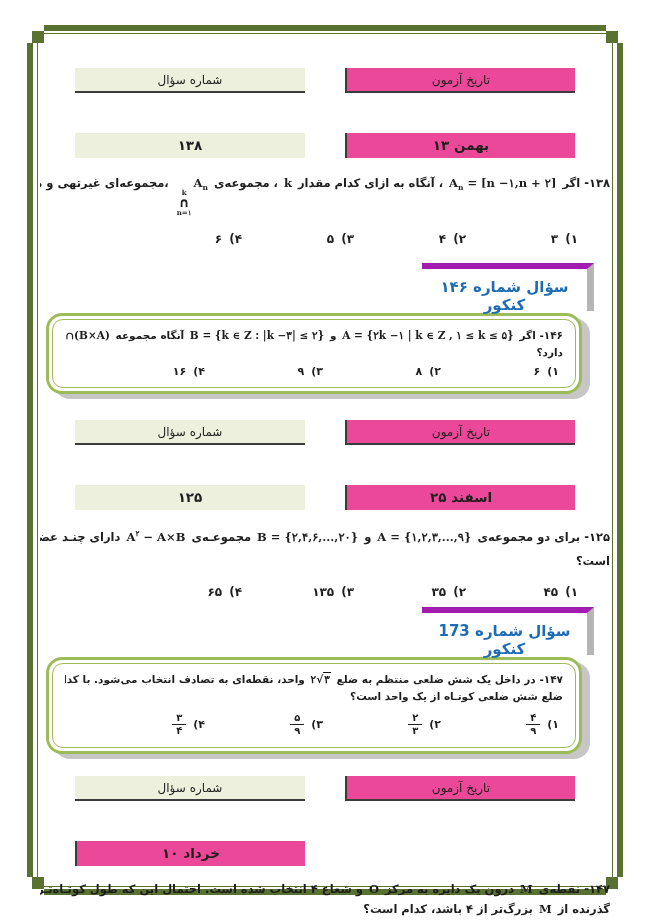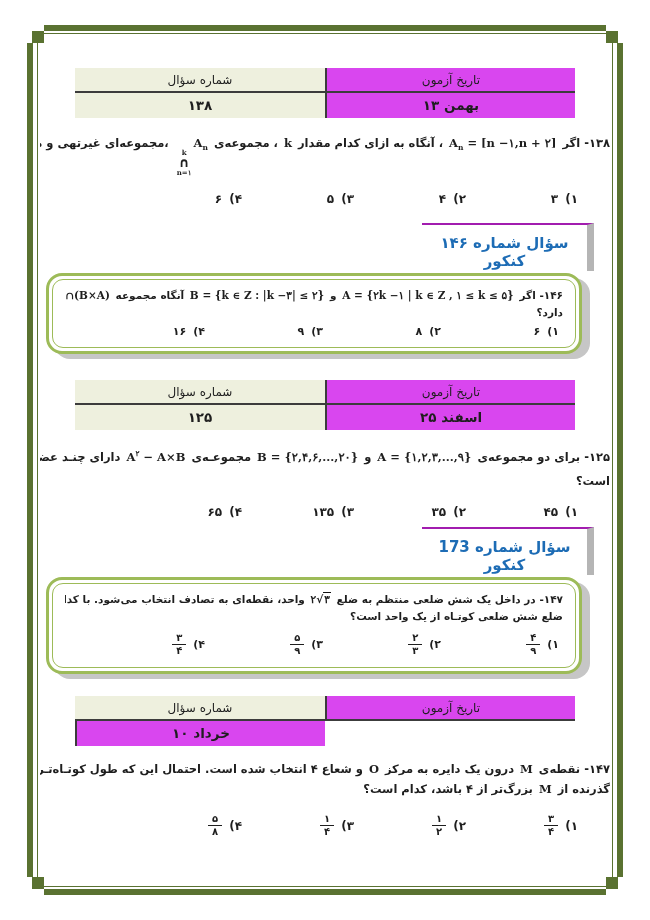--- a/index.html
+++ b/index.html
@@ -13,26 +13,26 @@
   .bar-bottom{bottom:25px;left:44px;right:44px;height:6px;}
   .bar-left{left:27px;top:43px;bottom:43px;width:6px;}
   .bar-right{right:27px;top:43px;bottom:43px;width:6px;}
   .corner{position:absolute;width:12px;height:12px;background:#5a7231;}
   .c-tl{left:32px;top:31px}.c-tr{right:32px;top:31px}
   .c-bl{left:32px;bottom:31px}.c-br{right:32px;bottom:31px}
   .thinframe{position:absolute;top:33px;left:37px;right:37px;bottom:33px;border:1px solid #5a7231;}
   
   .content{position:absolute;top:0;left:40px;right:40px;}
   
-  .qtable{width:500px;margin:0 auto;display:grid;grid-template-columns:1fr 1fr;}
+  .qtable{width:500px;margin:0 auto;display:grid;grid-template-columns:1fr 1fr;gap:40px;}
   .cell{text-align:center;box-sizing:border-box;}
   .head{font-size:12px;padding:5px 8px 4px;border-bottom:2px solid #3c3c3c;}
   .val{font-size:13.5px;font-weight:bold;padding:4px 8px 5px;}
   .cream{background:#eef0de;}
-  .lav{background:#d946ef;}
+  .lav{background:#ec4899;}
   .div-l{border-left:2px solid #3c3c3c;}
   
   .qtext{direction:rtl;text-align:right;font-size:11.5px;font-weight:bold;
          line-height:20px;margin:0;white-space:nowrap;overflow:hidden;}
   .ltr{direction:ltr;unicode-bidi:isolate;display:inline-block;
        font-family:"DejaVu Serif",serif;font-weight:bold;margin:0 2px;}
   sub{font-size:7.5px;}  sup{font-size:7.5px;}
   
   .isect{display:inline-flex;flex-direction:column;align-items:center;
          line-height:1;vertical-align:-8px;margin:0 2px;}
@@ -43,21 +43,21 @@
   .radicand{border-top:1.2px solid #111;padding:0 1px;}
   
   .opts{direction:rtl;display:flex;font-size:12px;font-weight:bold;padding-right:32px;}
   .opt{width:112px;display:flex;align-items:center;gap:7px;}
   .frac{display:inline-flex;flex-direction:column;align-items:center;
         line-height:1.25;font-size:10px;}
   .frac .den{border-top:1px solid #1e1e1e;}
   .frac span{padding:0 4px;}
   
   .tab{width:172px;height:48px;box-sizing:border-box;margin:0 16px 2px auto;
-       border-top:2px solid #a21caf;border-right:7px solid #b5b5b5;
+       border-top:6px solid #a21caf;border-right:7px solid #b5b5b5;
        text-align:center;padding-top:9px;color:#1d6cb5;font-weight:bold;font-size:15px;
        direction:rtl;}
   
   .gbox{margin:2px 28px 0 6px;border:3.5px solid #9dbb58;border-radius:16px;
         box-shadow:8px 5px 0 #c6c6c6;background:#fff;}
   .gbox-inner{border:1.5px solid #9dbb58;border-radius:11px;margin:3px;
               padding:7px 12px 9px;overflow:hidden;}
   .gbox .qtext{font-size:10.5px;line-height:17px;}
   .gbox .opts{padding-right:4px;margin-top:4px;font-size:11px;}
   .gbox .opt{width:118px;}

